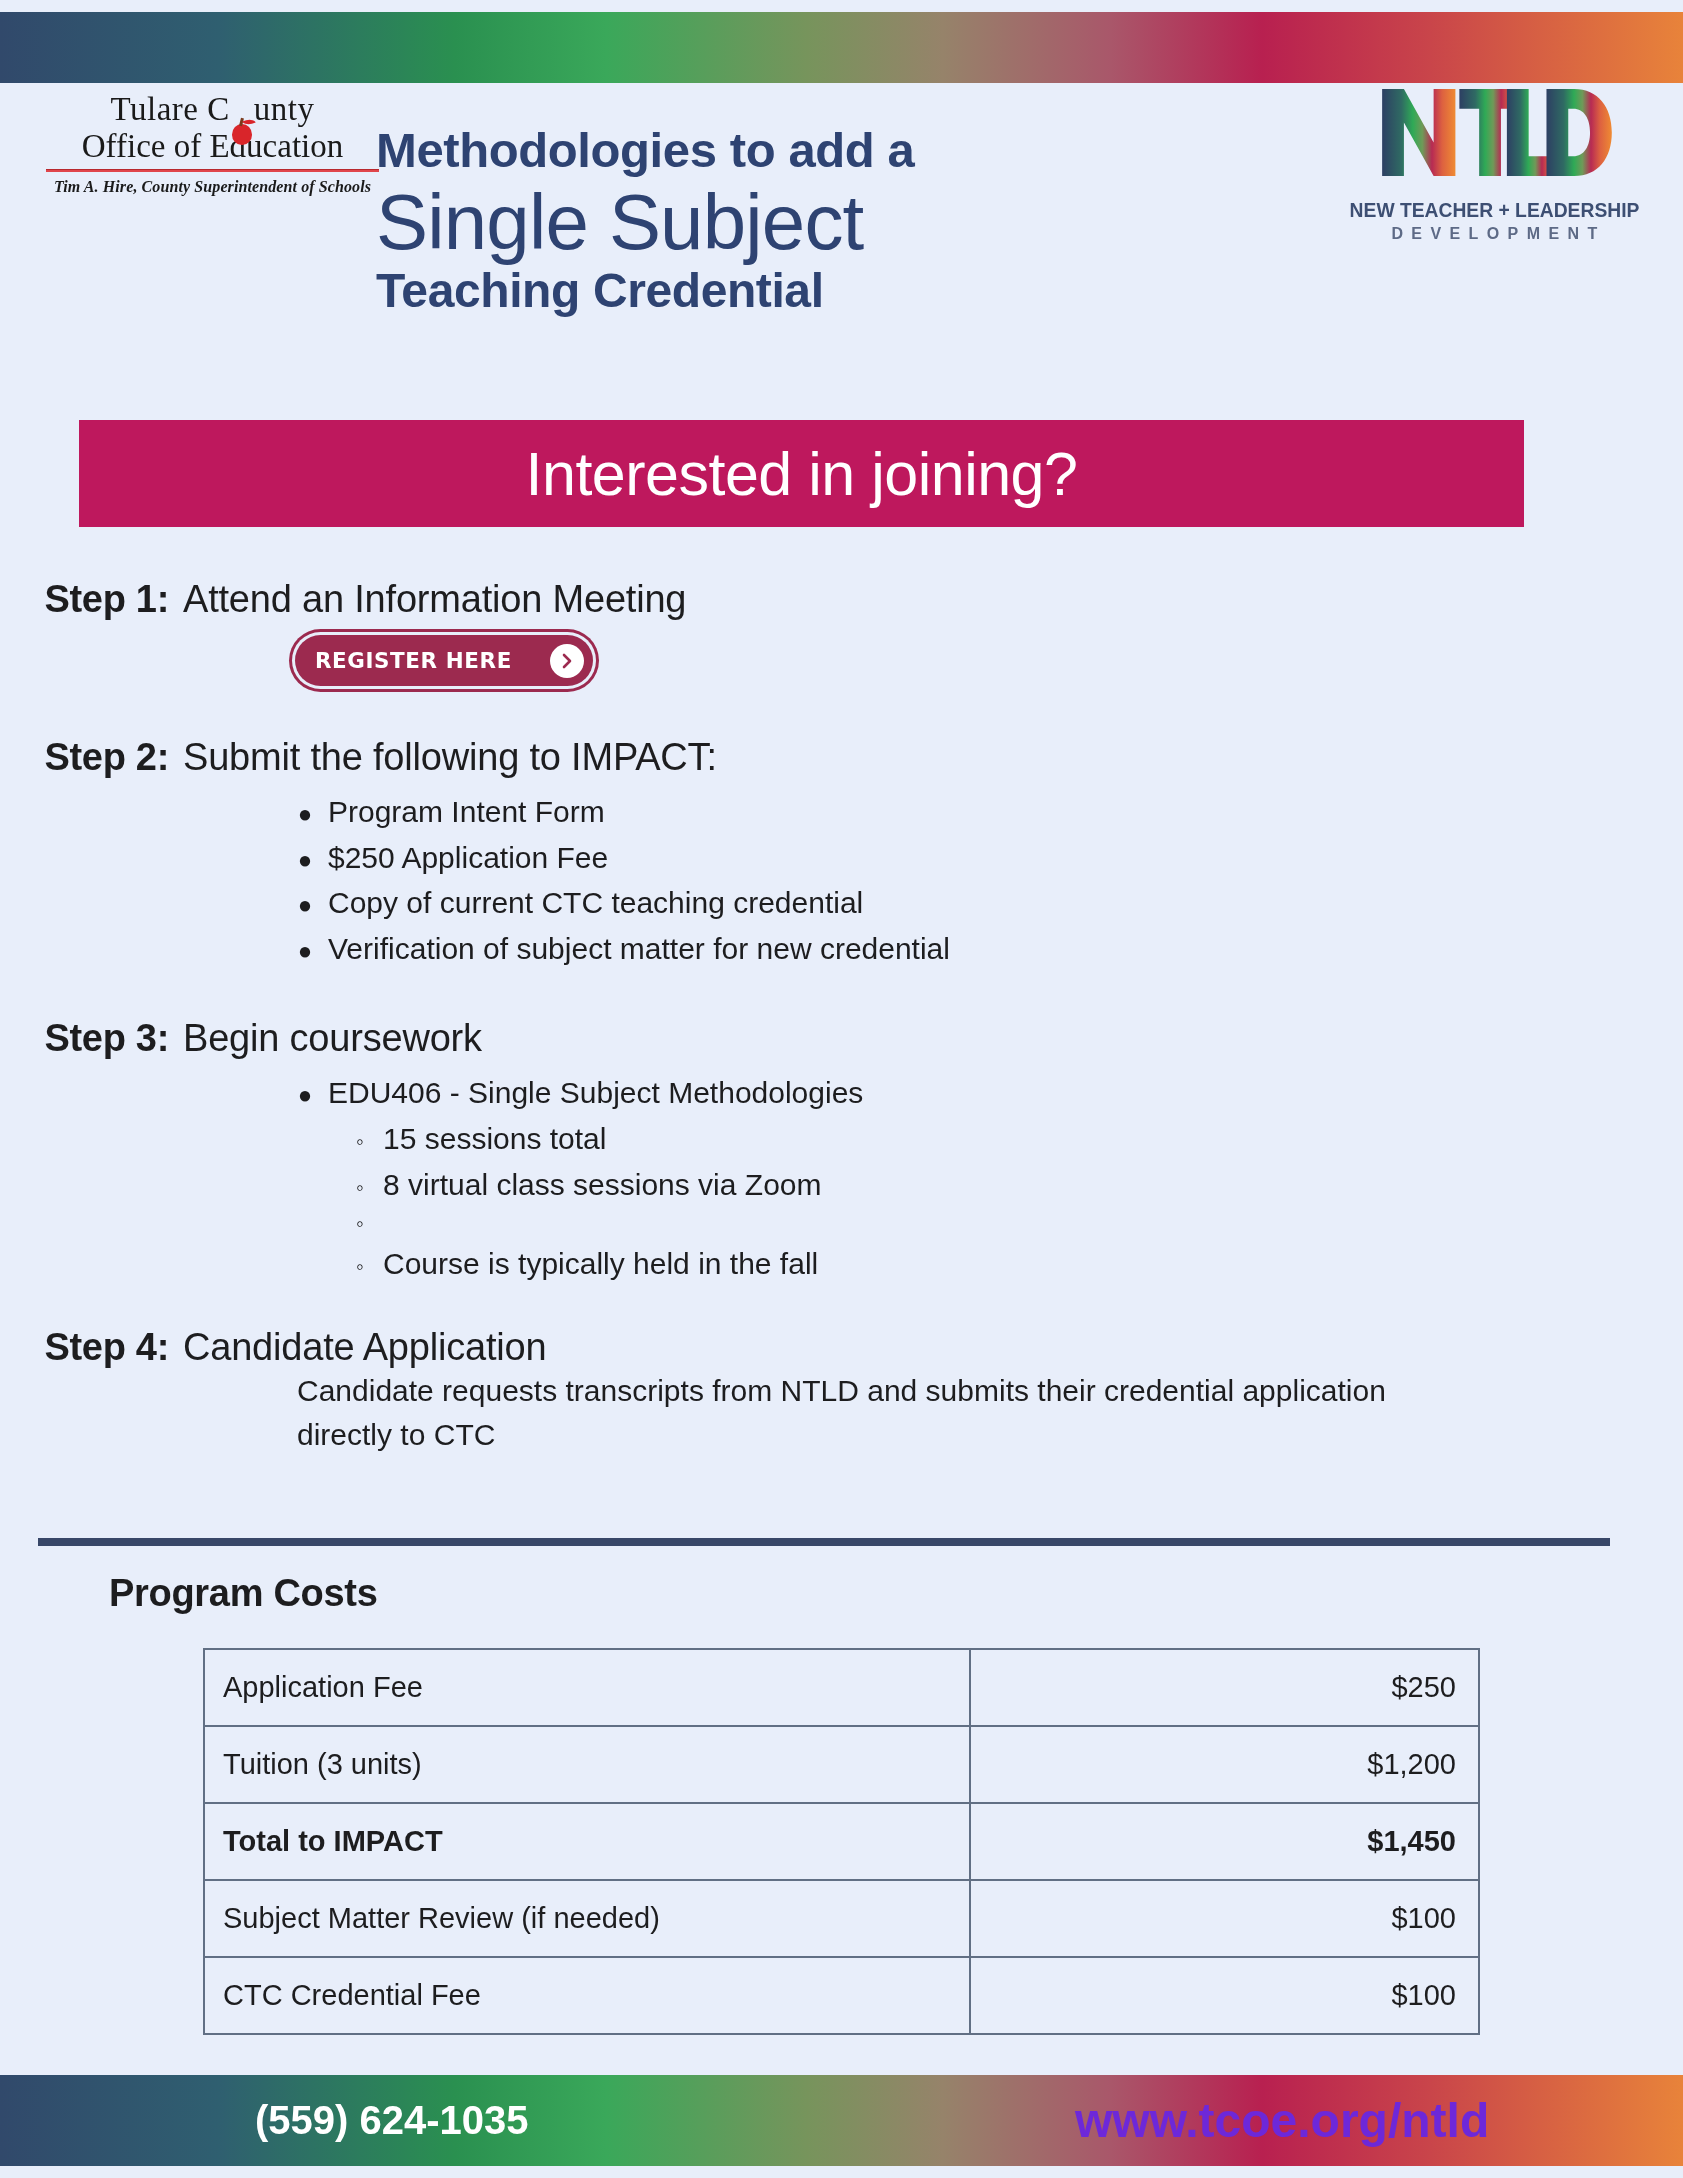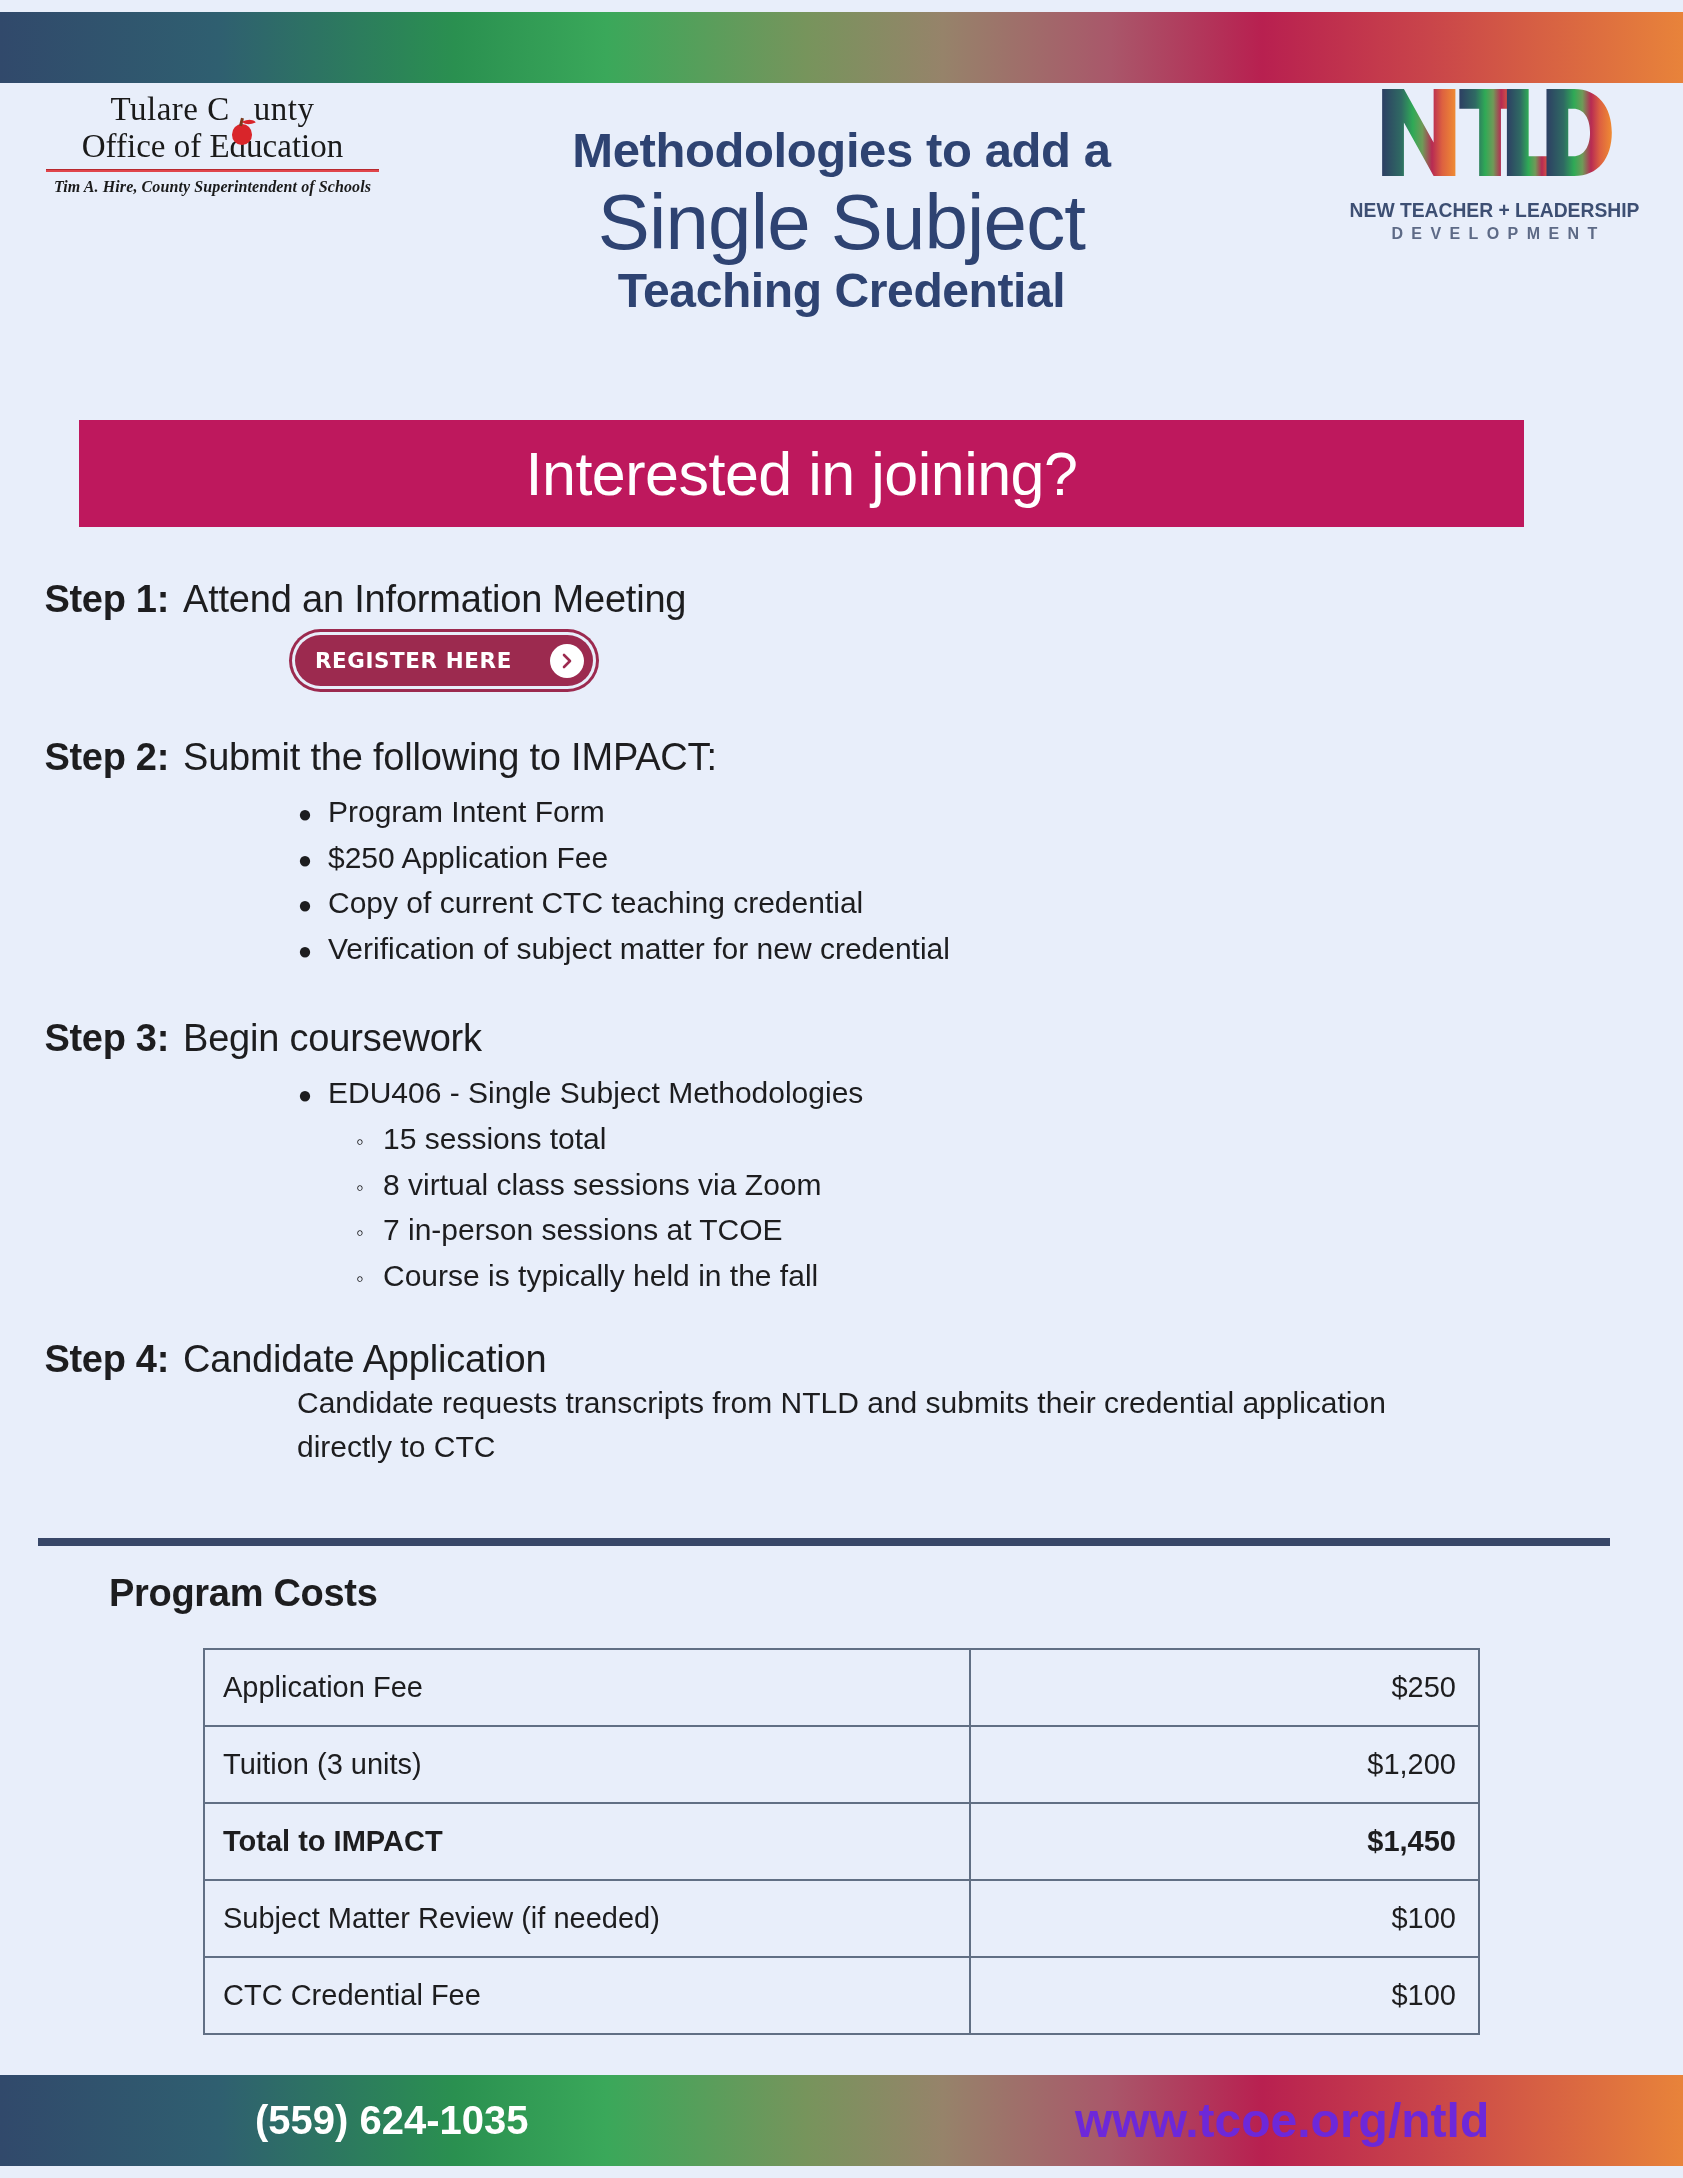--- a/index.html
+++ b/index.html
@@ -126,21 +126,20 @@
     letter-spacing: 0.1px;
     white-space: nowrap;
   }
 
   
   .title-block {
     position: absolute;
     left: 376px;
     top: 42px;
     width: 931px;
-    text-align: center;
     color: #2e4372;
   }
   .title-l1 {
     font-size: 49px;
     font-weight: bold;
     letter-spacing: -0.4px;
     line-height: 1.04;
   }
   .title-l2 {
     font-size: 78px;
@@ -474,21 +473,20 @@
         <div class="bullet lvl2">
           <span class="marker">◦</span>
           <span>15 sessions total</span>
         </div>
         <div class="bullet lvl2">
           <span class="marker">◦</span>
           <span>8 virtual class sessions via Zoom</span>
         </div>
         <div class="bullet lvl2">
           <span class="marker">◦</span>
-          <span>7 in-person sessions at TCOE</span>
         </div>
         <div class="bullet lvl2">
           <span class="marker">◦</span>
           <span>Course is typically held in the fall</span>
         </div>
       </div>
     </div>
 
     <div class="step" style="margin-top:40px;">
       <div class="step-head">

